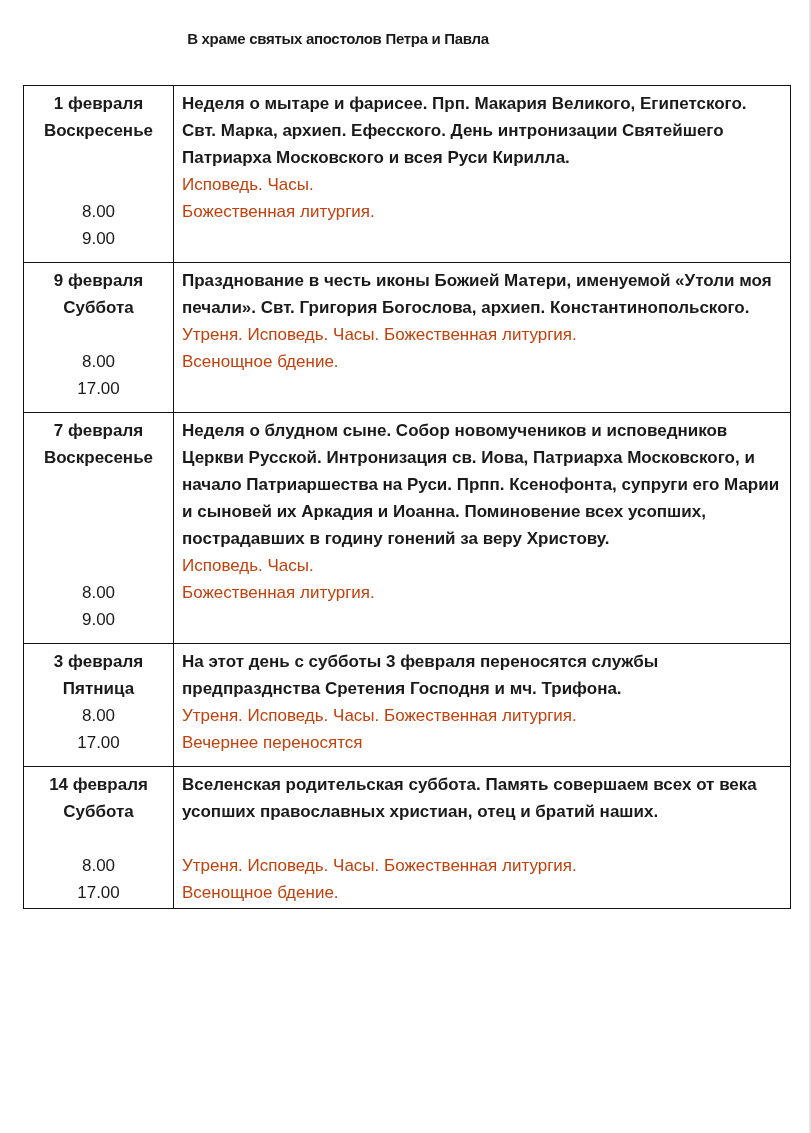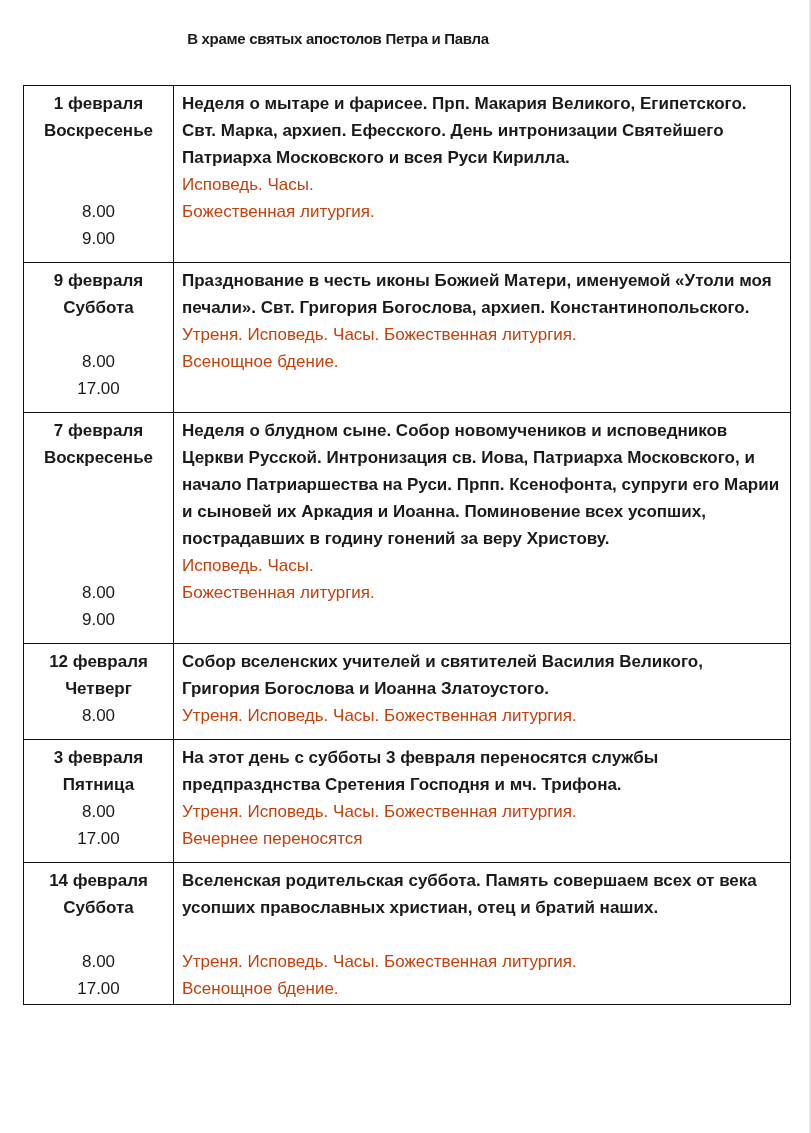--- a/index.html
+++ b/index.html
@@ -68,31 +68,20 @@
       <div>8.00</div>
       <div>9.00</div>
     </td>
     <td>
       <div class="b">Неделя о блудном сыне. Собор новомучеников и исповедников Церкви Русской. Интронизация св. Иова, Патриарха Московского, и начало Патриаршества на Руси. Прпп. Ксенофонта, супруги его Марии и сыновей их Аркадия и Иоанна. Поминовение всех усопших, пострадавших в годину гонений за веру Христову.</div>
       <div class="n">Исповедь. Часы.</div>
       <div class="n">Божественная литургия.</div>
     </td>
   </tr>
 
-  <tr>
-    <td class="left">
-      <div class="b">12 февраля</div>
-      <div class="b">Четверг</div>
-      <div>8.00</div>
-    </td>
-    <td>
-      <div class="b">Собор вселенских учителей и святителей Василия Великого, Григория Богослова и Иоанна Златоустого.</div>
-      <div class="n">Утреня. Исповедь. Часы. Божественная литургия.</div>
-    </td>
-  </tr>
 
   <tr>
     <td class="left">
       <div class="b">3 февраля</div>
       <div class="b">Пятница</div>
       <div>8.00</div>
       <div>17.00</div>
     </td>
     <td>
       <div class="b">На этот день с субботы 3 февраля переносятся службы предпразднства Сретения Господня и мч. Трифона.</div>

